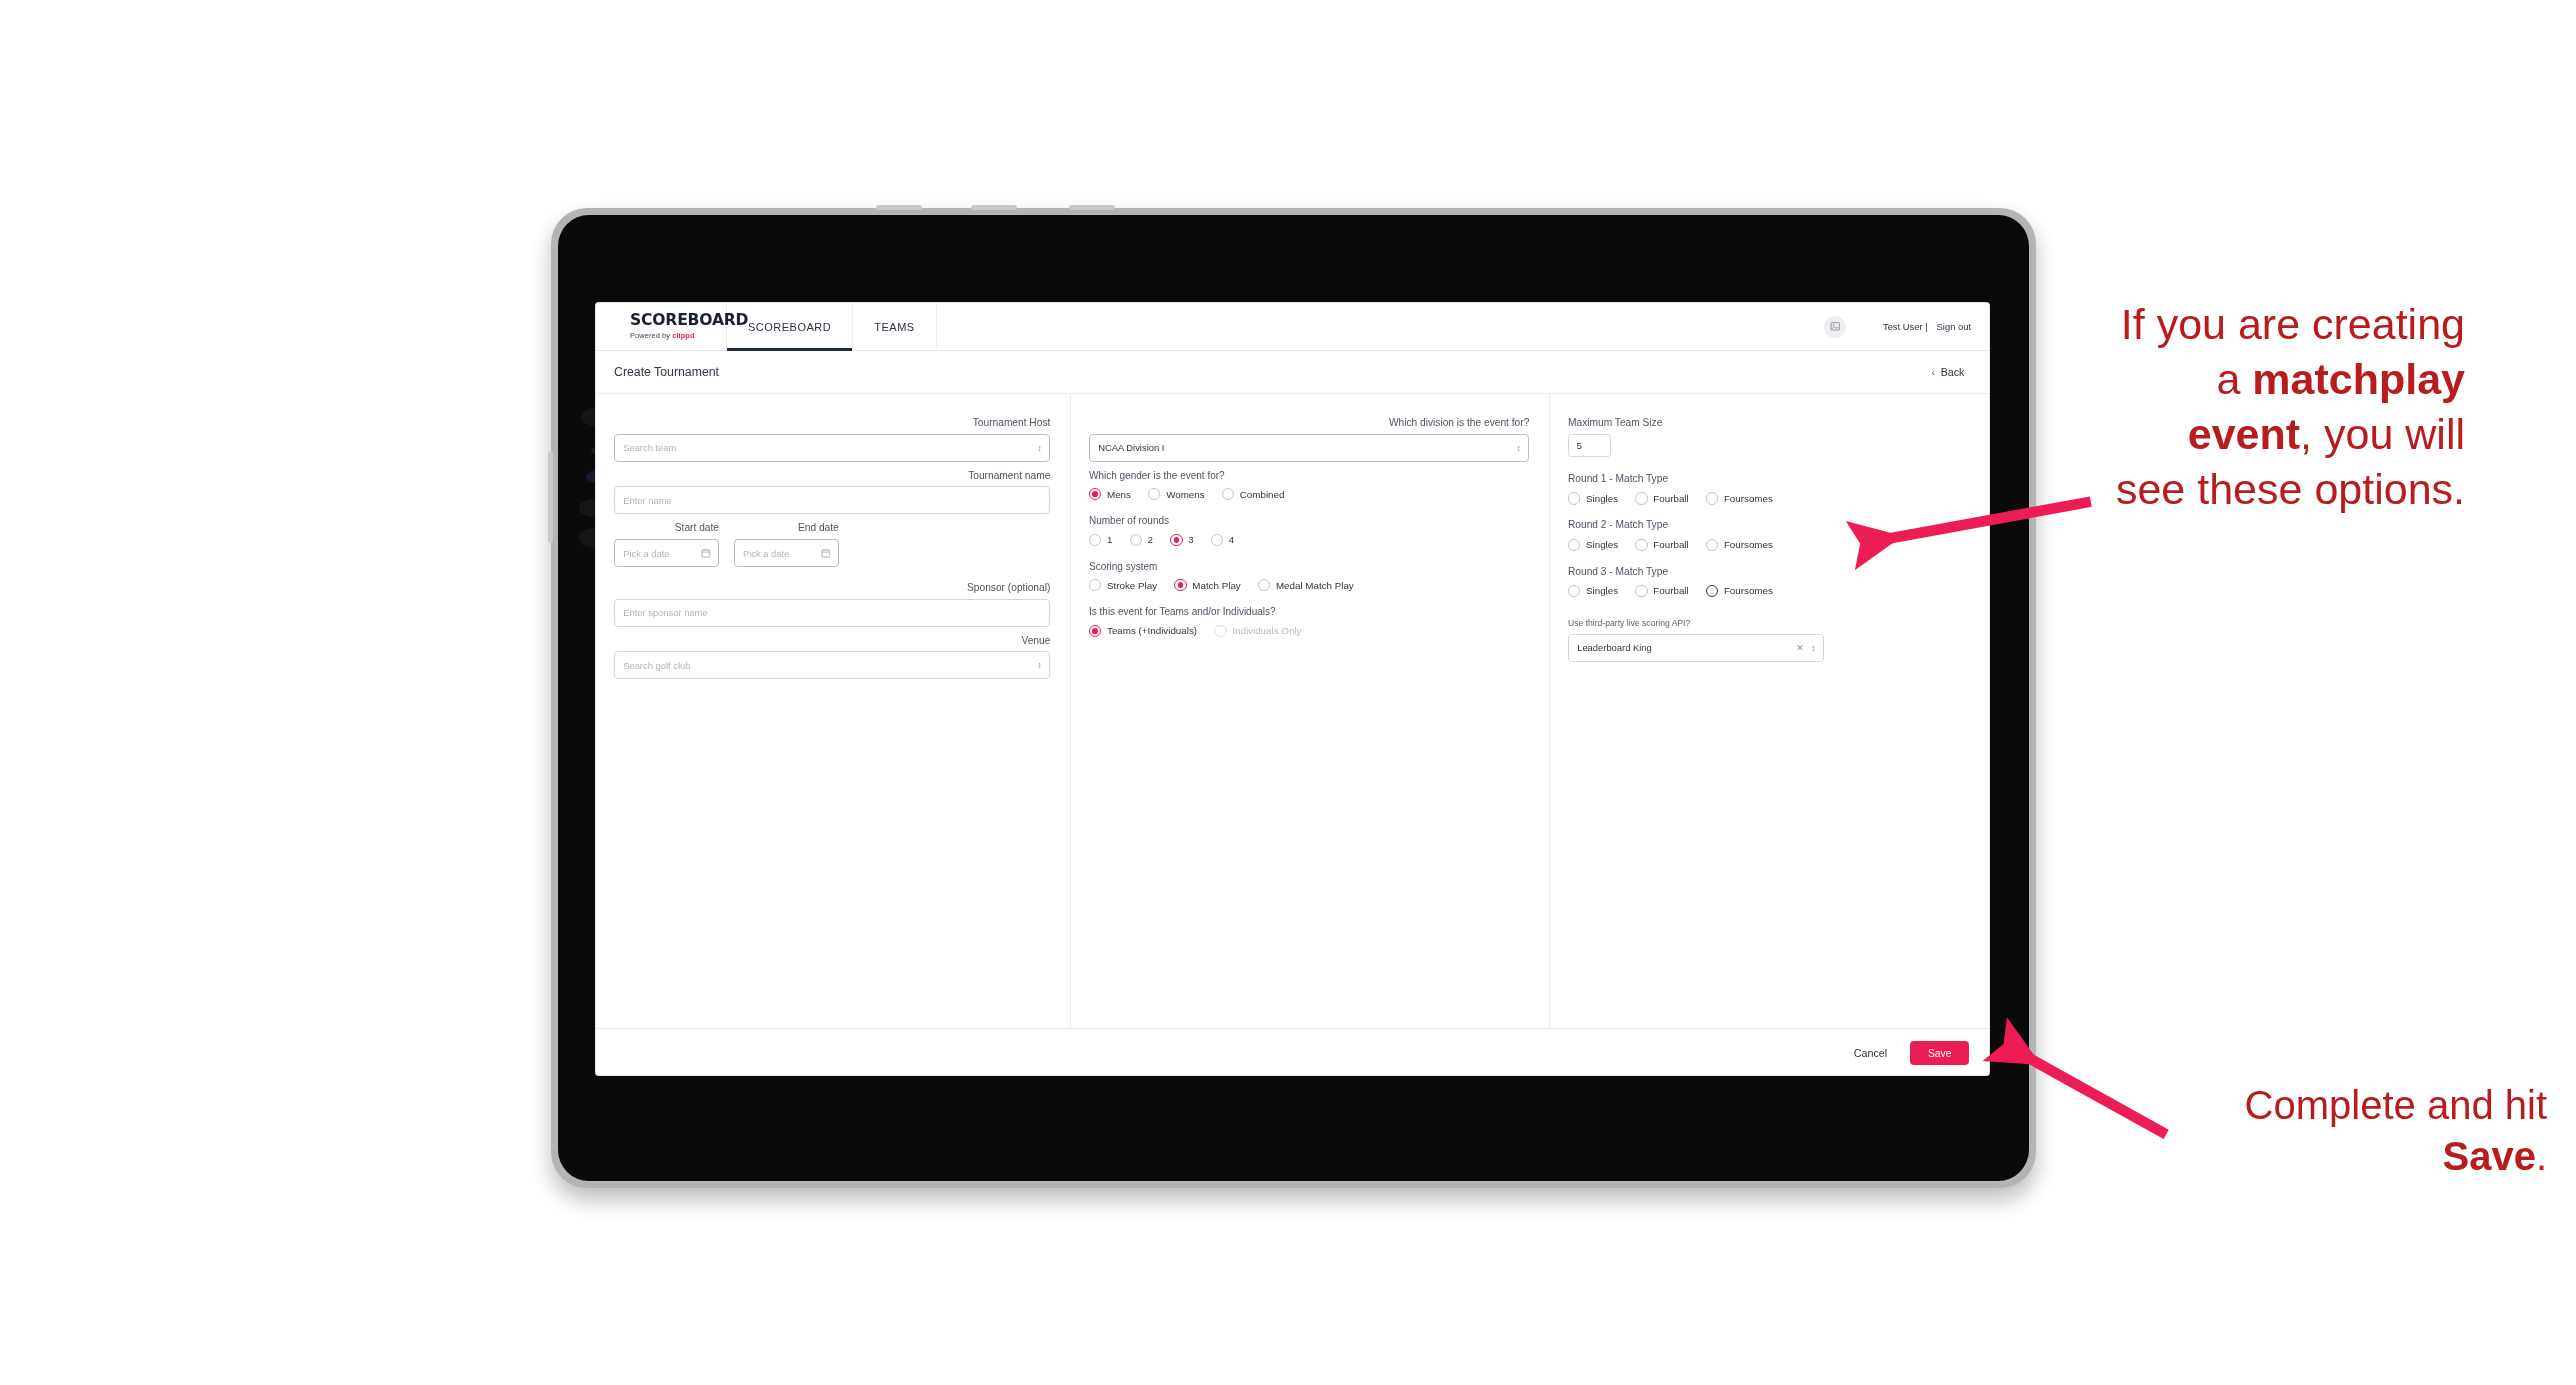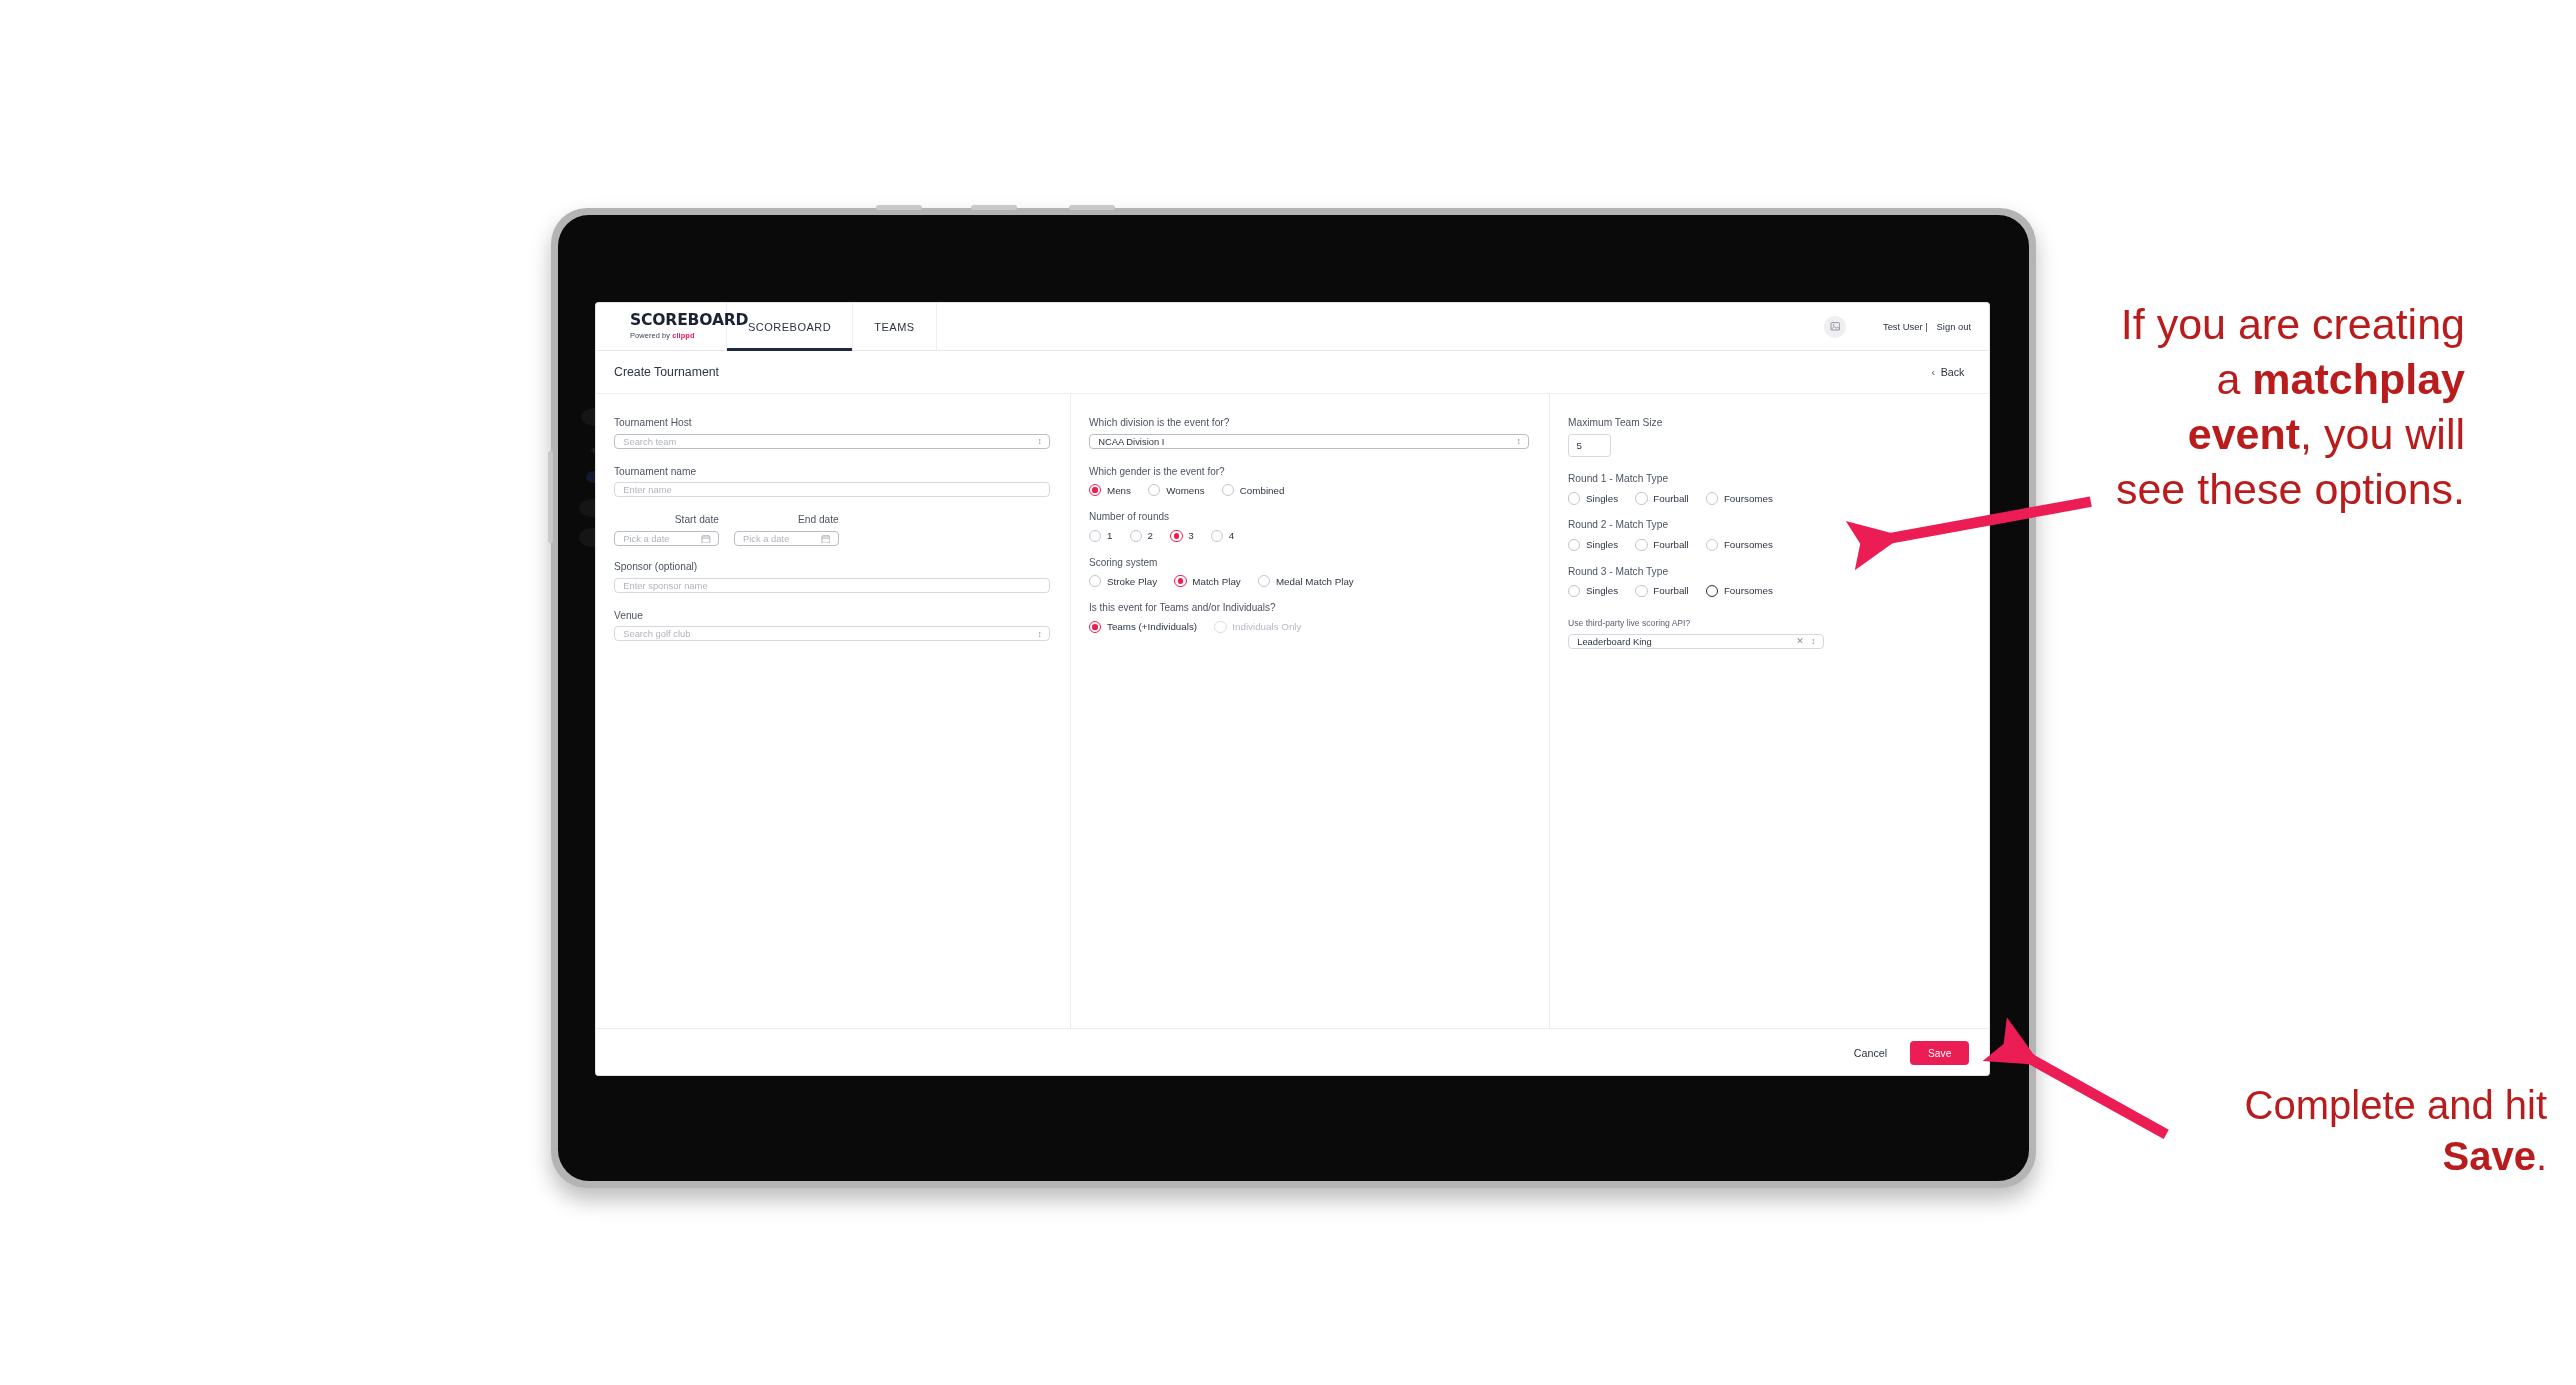--- a/index.html
+++ b/index.html
@@ -143,40 +143,40 @@
   #col-right  { flex: 1; }
 
   .field-label {
     font-size: 10.2px;
     color: #4c5361;
     margin-bottom: 5.7px;
   }
   .field-label.tiny { font-size: 8.6px; color: #5a6070; }
 
   .text-input {
-    height: 15px;
+    height: 28px;
     border: 0.8px solid #b9bcc4;
     border-radius: 4px;
     background: #fff;
     display: flex; align-items: center;
     padding: 0 8.2px;
     font-size: 9.4px;
     color: #b0b4bd;
     position: relative;
     cursor: text;
   }
   .text-input.light-border { border-color: #d6d8de; }
   .text-input .val { color: #2e3543; }
   .input-adorn {
     position: absolute; right: 7.4px; top: 50%;
     transform: translateY(-50%);
     color: #8a8f9b; font-size: 9px;
     display: flex; align-items: center; gap: 7.4px;
   }
-  .field-group { margin-bottom: 17px; }
+  .field-group { margin-bottom: 8px; text-align: right; }
 
   
   #logo-row { display: flex; align-items: center; gap: 19.7px; margin-bottom: 18px; }
   #logo-circle {
     width: 51px; height: 51px; border-radius: 50%;
     background: #e8eaee;
     display: flex; align-items: center; justify-content: center;
     color: #333a49;
   }
   #upload-button {

